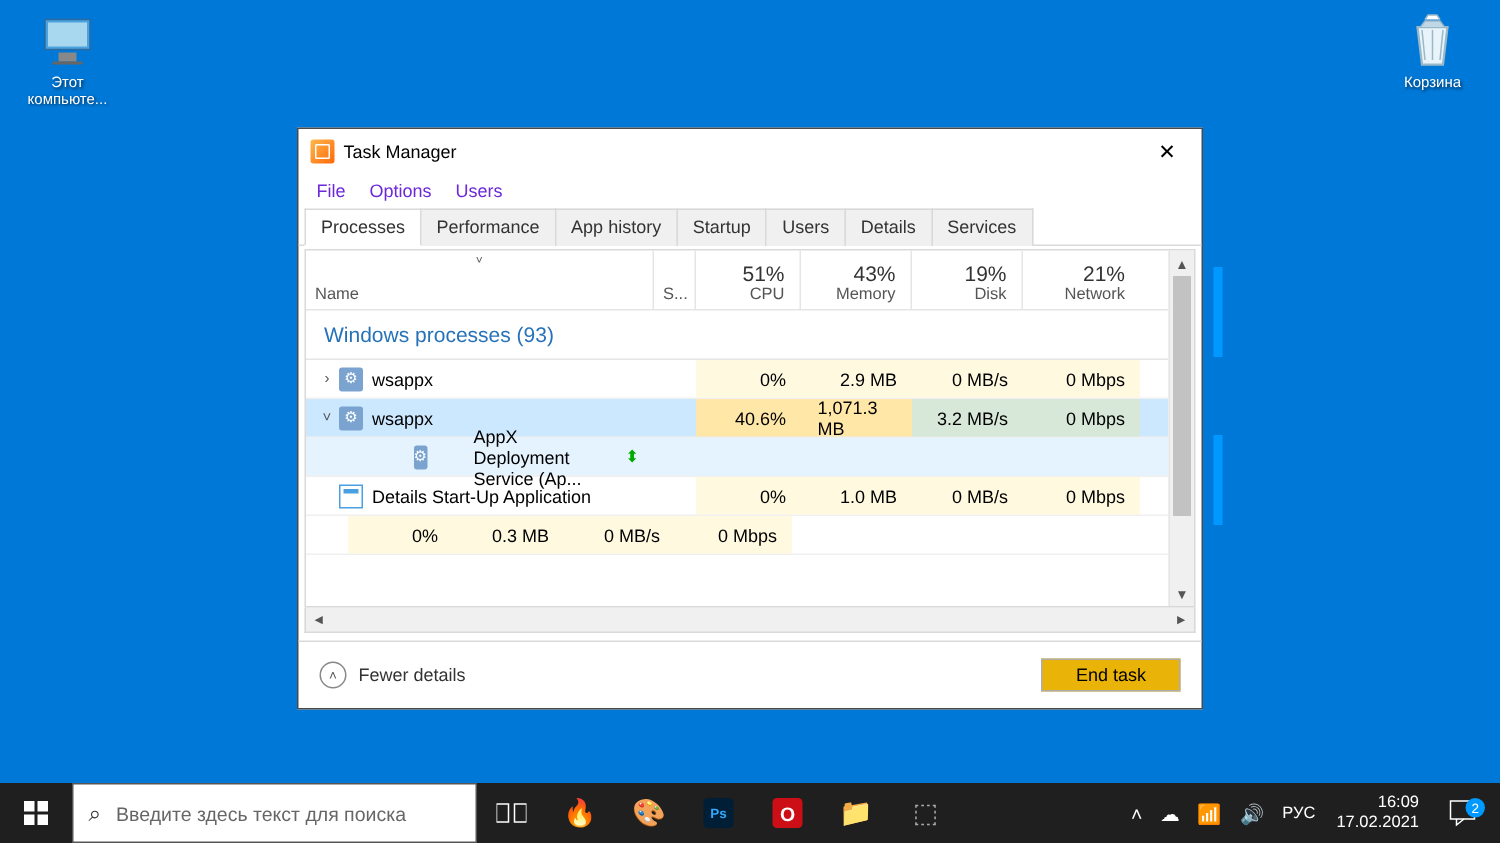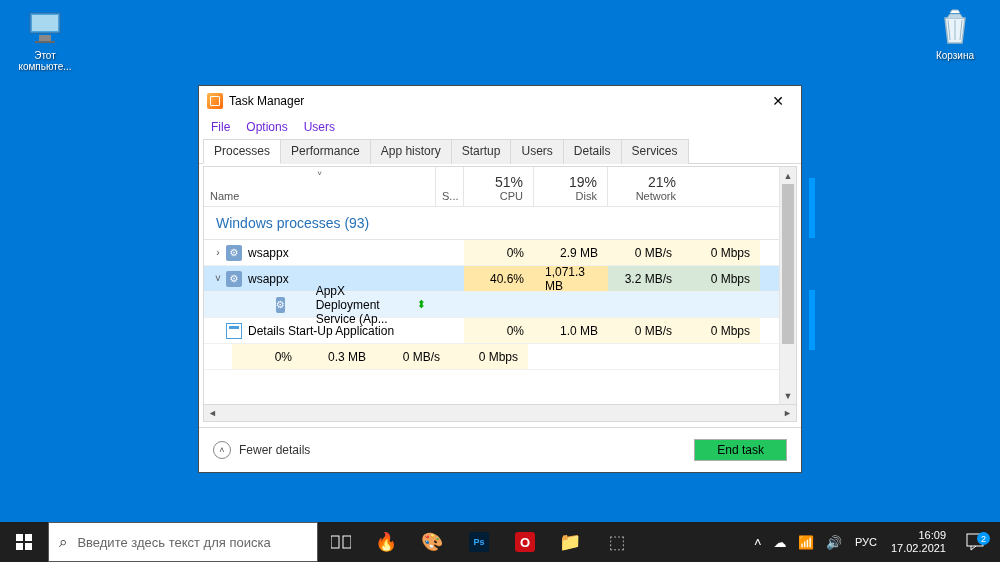--- a/index.html
+++ b/index.html
@@ -76,21 +76,21 @@
 .gear-icon { background: #7aa3d0; border-radius: 2px; position: relative; }
 .gear-icon::after { content: "⚙"; color: #fff; font-size: 10px; line-height: 16px; }
 .win-icon { background: #fff; border: 1px solid #4a9fe0; position: relative; }
 .win-icon::after { content: ""; position: absolute; top: 2px; left: 2px; right: 2px; height: 3px; background: #4a9fe0; }
 .leaf-ind { color: #0a0; font-size: 11px; margin-left: 4px; }
 
 
 .win-footer { height: 45px; border-top: 1px solid #d9d9d9; display: flex; align-items: center; padding: 0 14px; font-size: 12px; margin-top:3px; }
 .fewer { display: flex; align-items: center; cursor: pointer; color: #333; }
 .fewer .circ { width: 18px; height: 18px; border: 1px solid #888; border-radius: 50%; margin-right: 8px; display:flex;align-items:center;justify-content:center;font-size:9px;color:#555; }
-.end-task { margin-left: auto; padding: 3px 22px; background: #22c55e; border: 1px solid #adadad; font-size: 12px; cursor: pointer; }
+.end-task { margin-left: auto; padding: 3px 22px; background: #eab308; border: 1px solid #adadad; font-size: 12px; cursor: pointer; }
 
 
 .taskbar { position: absolute; left: 0; right: 0; bottom: 0; height: 40px; background: #1f1f1f; display: flex; align-items: stretch; color: #fff; }
 .tb-btn { width: 48px; display: flex; align-items: center; justify-content: center; cursor: pointer; }
 .start-btn svg { width: 16px; height: 16px; }
 .search-box { width: 270px; background: #fff; display: flex; align-items: center; padding: 0 10px; font-size: 13px; color: #666; cursor: text; border:1px solid #565656; margin:0; }
 .search-box .sicon { font-size: 15px; margin-right: 10px; color: #333; }
 .tb-app { width: 46px; display: flex; align-items: center; justify-content: center; cursor: pointer; font-size: 18px; }
 .tb-tray { margin-left: auto; display: flex; align-items: center; font-size: 11px; padding-right: 4px; }
 .tb-tray .tray-ic { padding: 0 6px; cursor: pointer; font-size: 13px; }
@@ -156,20 +156,24 @@
           <div class="sort-ind">˅</div>
           <span>Name</span>
         </div>
         <div class="col col-status">
             <span>S...</span>
           </div>
         <div class="col col-cpu">
           <div class="pct">51%</div>
           <span>CPU</span>
         </div>
+        <div class="col col-mem">
+          <div class="pct">43%</div>
+          <span>Memory</span>
+        </div>
         <div class="col col-disk">
           <div class="pct">19%</div>
           <span>Disk</span>
         </div>
         <div class="col col-net" style="border-right:none">
           <div class="pct">21%</div>
           <span>Network</span>
         </div>
       </div>
 

